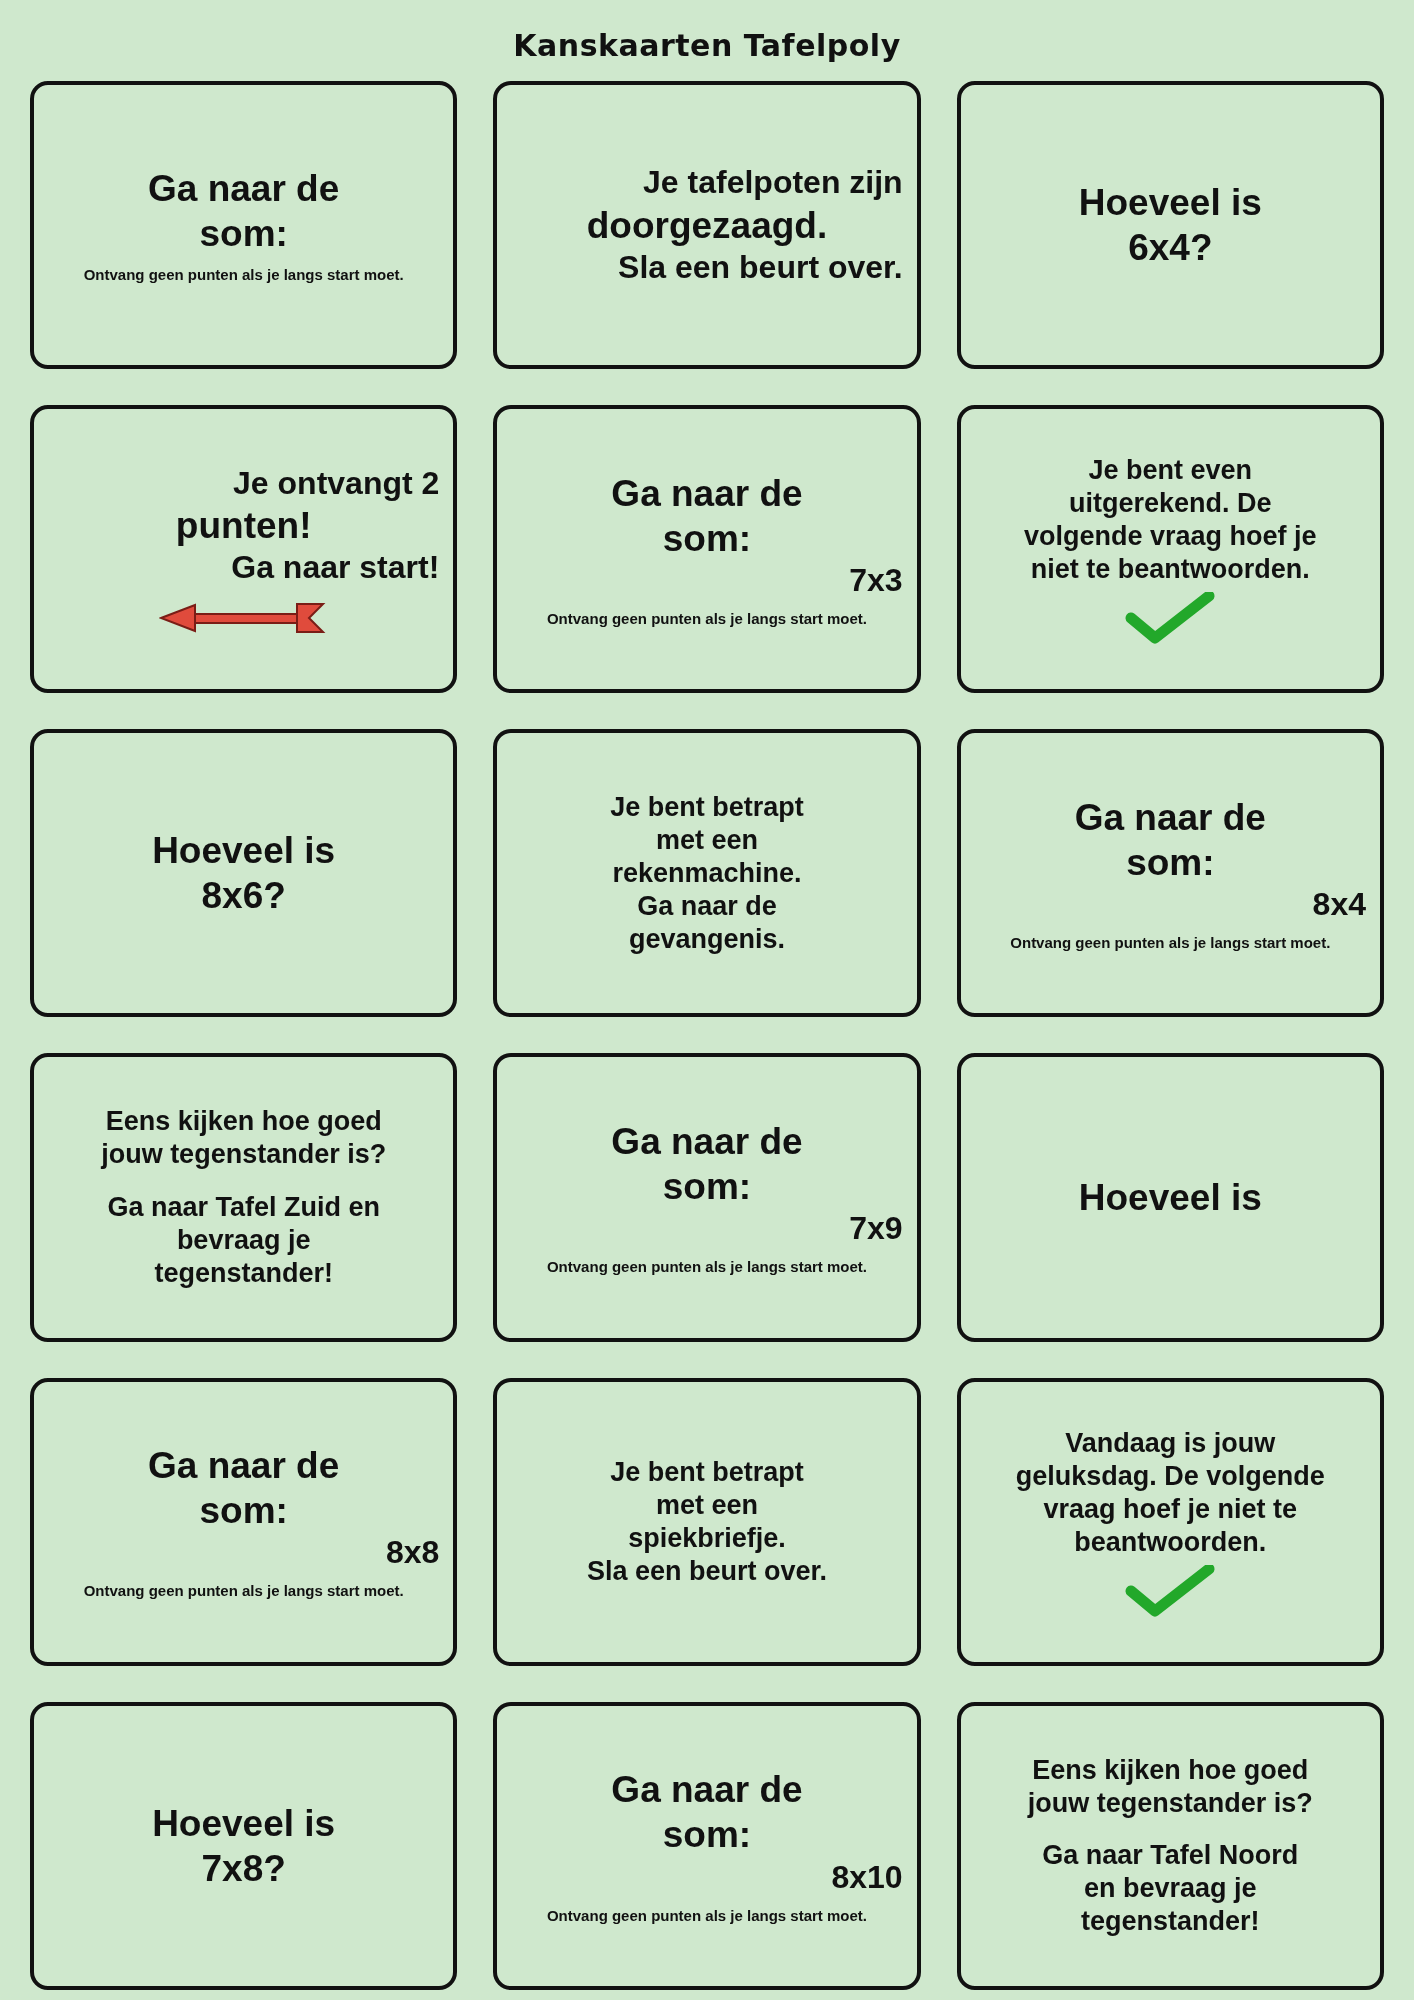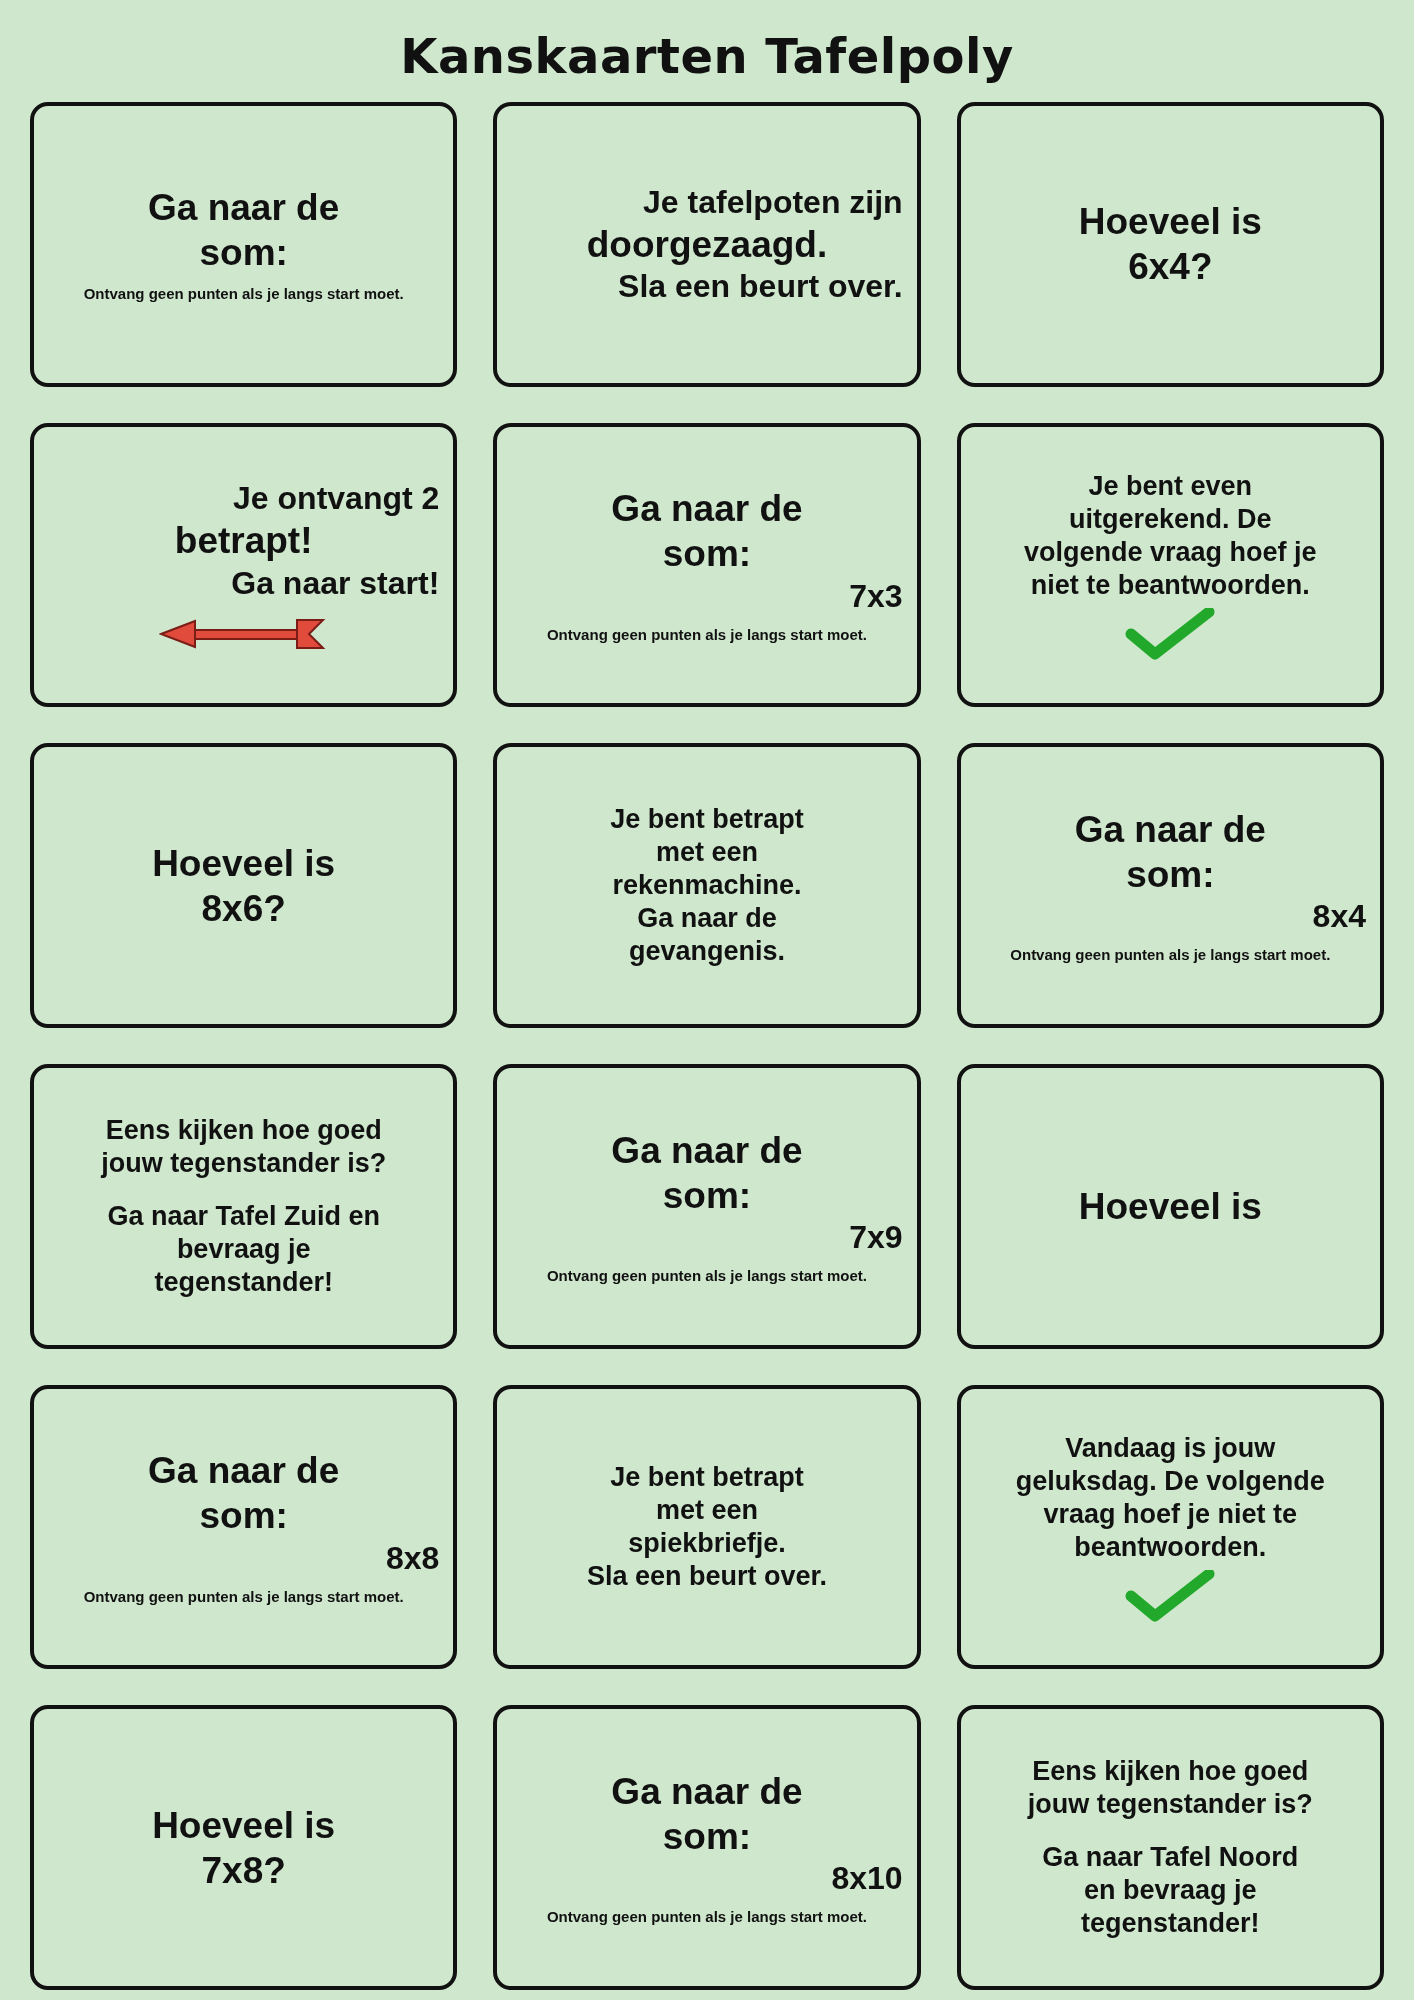--- a/index.html
+++ b/index.html
@@ -17,21 +17,21 @@
   .page {
     width: 1414px;
     height: 2000px;
     box-sizing: border-box;
     padding: 18px 30px 10px 30px;
     display: flex;
     flex-direction: column;
   }
   .page-title {
     text-align: center;
-    font-size: 48px;
+    font-size: 30px;
     font-weight: 700;
     letter-spacing: 0.5px;
     margin: 10px 0 18px 0;
     font-family: "DejaVu Sans", sans-serif;
     color: #111111;
   }
   .grid {
     flex: 1;
     display: grid;
     grid-template-columns: repeat(3, 1fr);
@@ -93,21 +93,21 @@
         <div class="line size-lg">Je tafelpoten zijn</div>
         <div class="line size-xl">doorgezaagd.</div>
         <div class="line size-lg">Sla een beurt over.</div>
       </div>
       <div class="card">
         <div class="line size-xl">Hoeveel is</div>
         <div class="line size-xl">6x4?</div>
       </div>
       <div class="card">
         <div class="line size-lg">Je ontvangt 2</div>
-        <div class="line size-xl">betrapt!</div>
+        <div class="line size-xl">punten!</div>
         <div class="line size-lg">Ga naar start!</div>
         <div class="arrow"><svg width="170" height="34" viewBox="0 0 170 34">
             <rect x="28" y="13" width="110" height="9" fill="#e04b3c" stroke="#7a1d16" stroke-width="2"></rect>
             <polygon points="2,17 36,4 36,30" fill="#e04b3c" stroke="#7a1d16" stroke-width="2"></polygon>
             <polygon points="138,3 164,3 150,17 164,31 138,31" fill="#e04b3c" stroke="#7a1d16" stroke-width="2"></polygon>
           </svg></div>
       </div>
       <div class="card">
         <div class="line size-xl">Ga naar de</div>
         <div class="line size-xl">som:</div>

